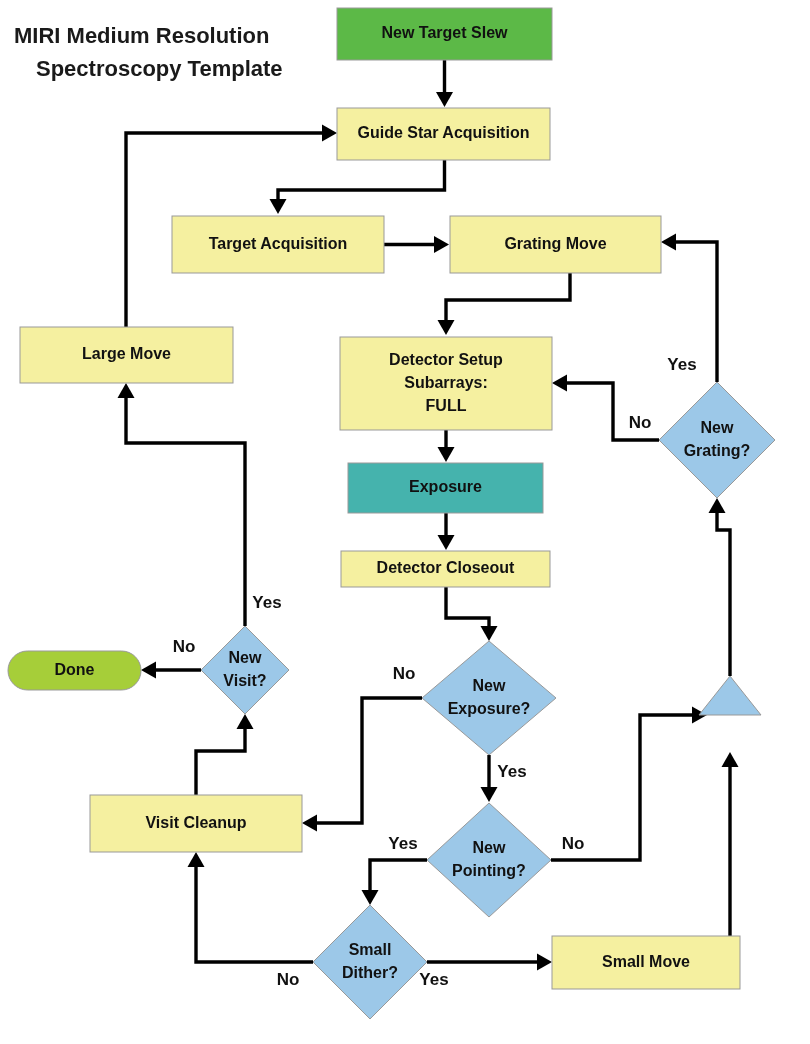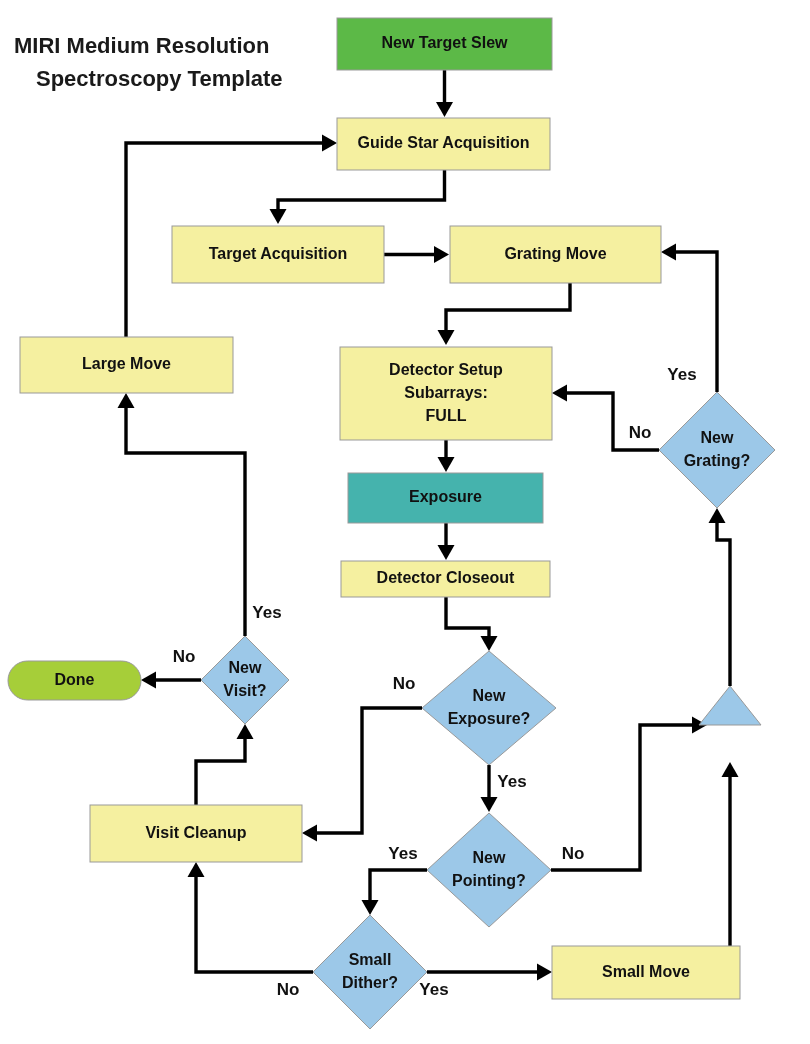--- a/index.html
+++ b/index.html
@@ -1,18 +1,18 @@
 <!DOCTYPE html>
 <html><head>
 <meta charset="utf-8">
 <style>
   html,body{margin:0;padding:0;background:#ffffff;}
   body{width:810px;height:1044px;overflow:hidden;
        font-family:"Liberation Sans","DejaVu Sans",sans-serif;}
-  #root{position:relative;width:810px;height:756px;margin-top:10px;}
+  #root{position:relative;width:810px;height:756px;}
   svg{position:absolute;left:0;top:0;}
   .node-label{font-weight:bold;fill:#111111;text-anchor:middle;dominant-baseline:middle;}
   .edge-label{font-weight:bold;fill:#111111;text-anchor:middle;dominant-baseline:middle;font-size:17px;}
   .title-text{font-weight:bold;fill:#1a1a1a;font-size:22px;}
   .shape{stroke:#999999;stroke-width:1;}
   .conn{stroke:#000000;stroke-width:3.4;fill:none;stroke-linecap:butt;stroke-linejoin:miter;}
   .arrowhead{fill:#000000;}
 </style>
 </head>
 <body>

